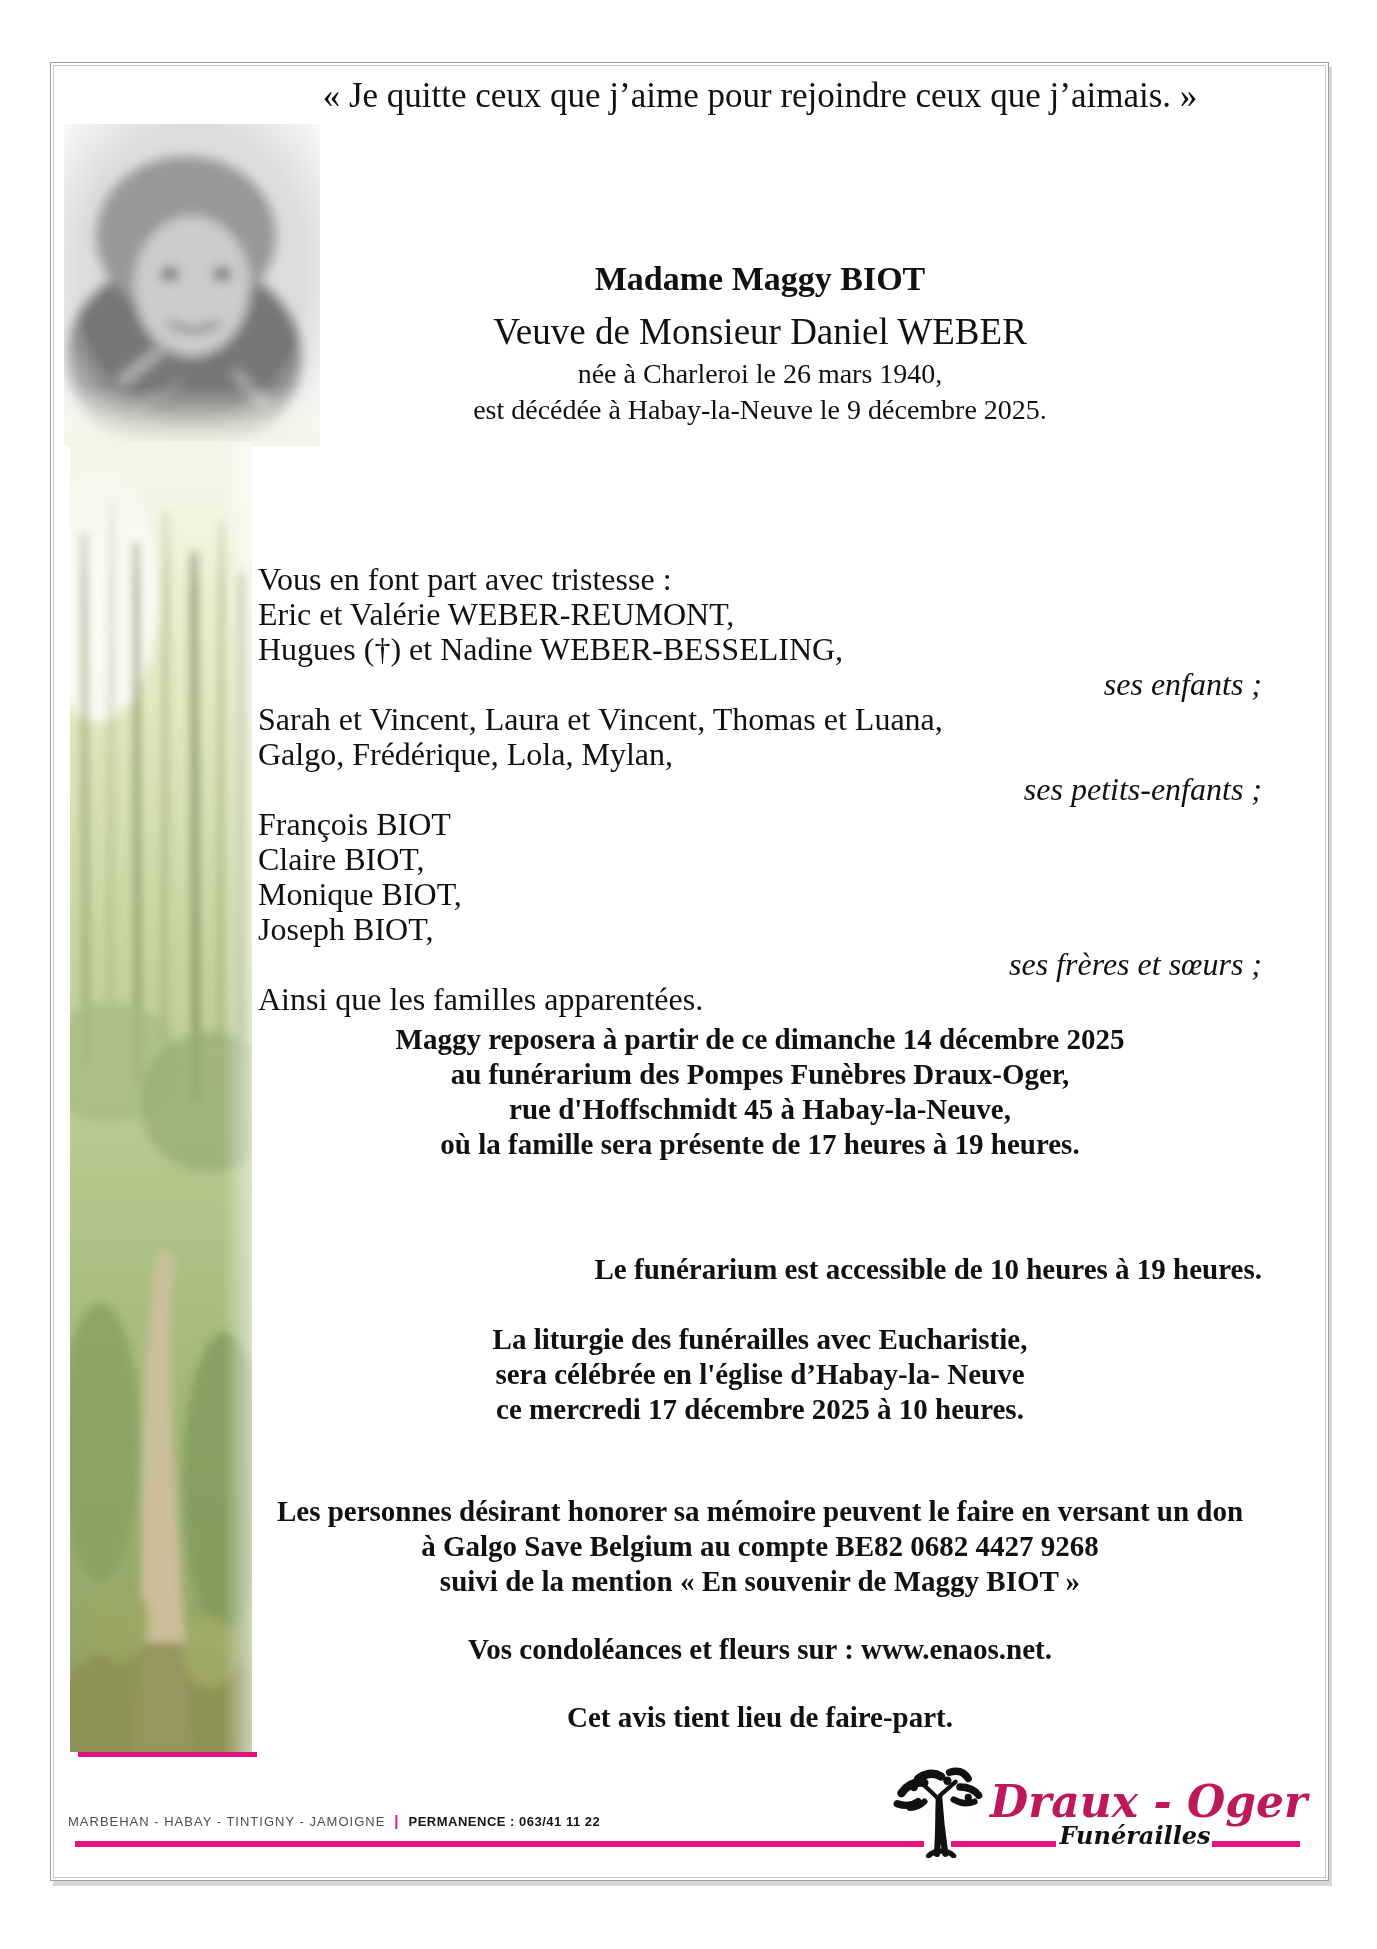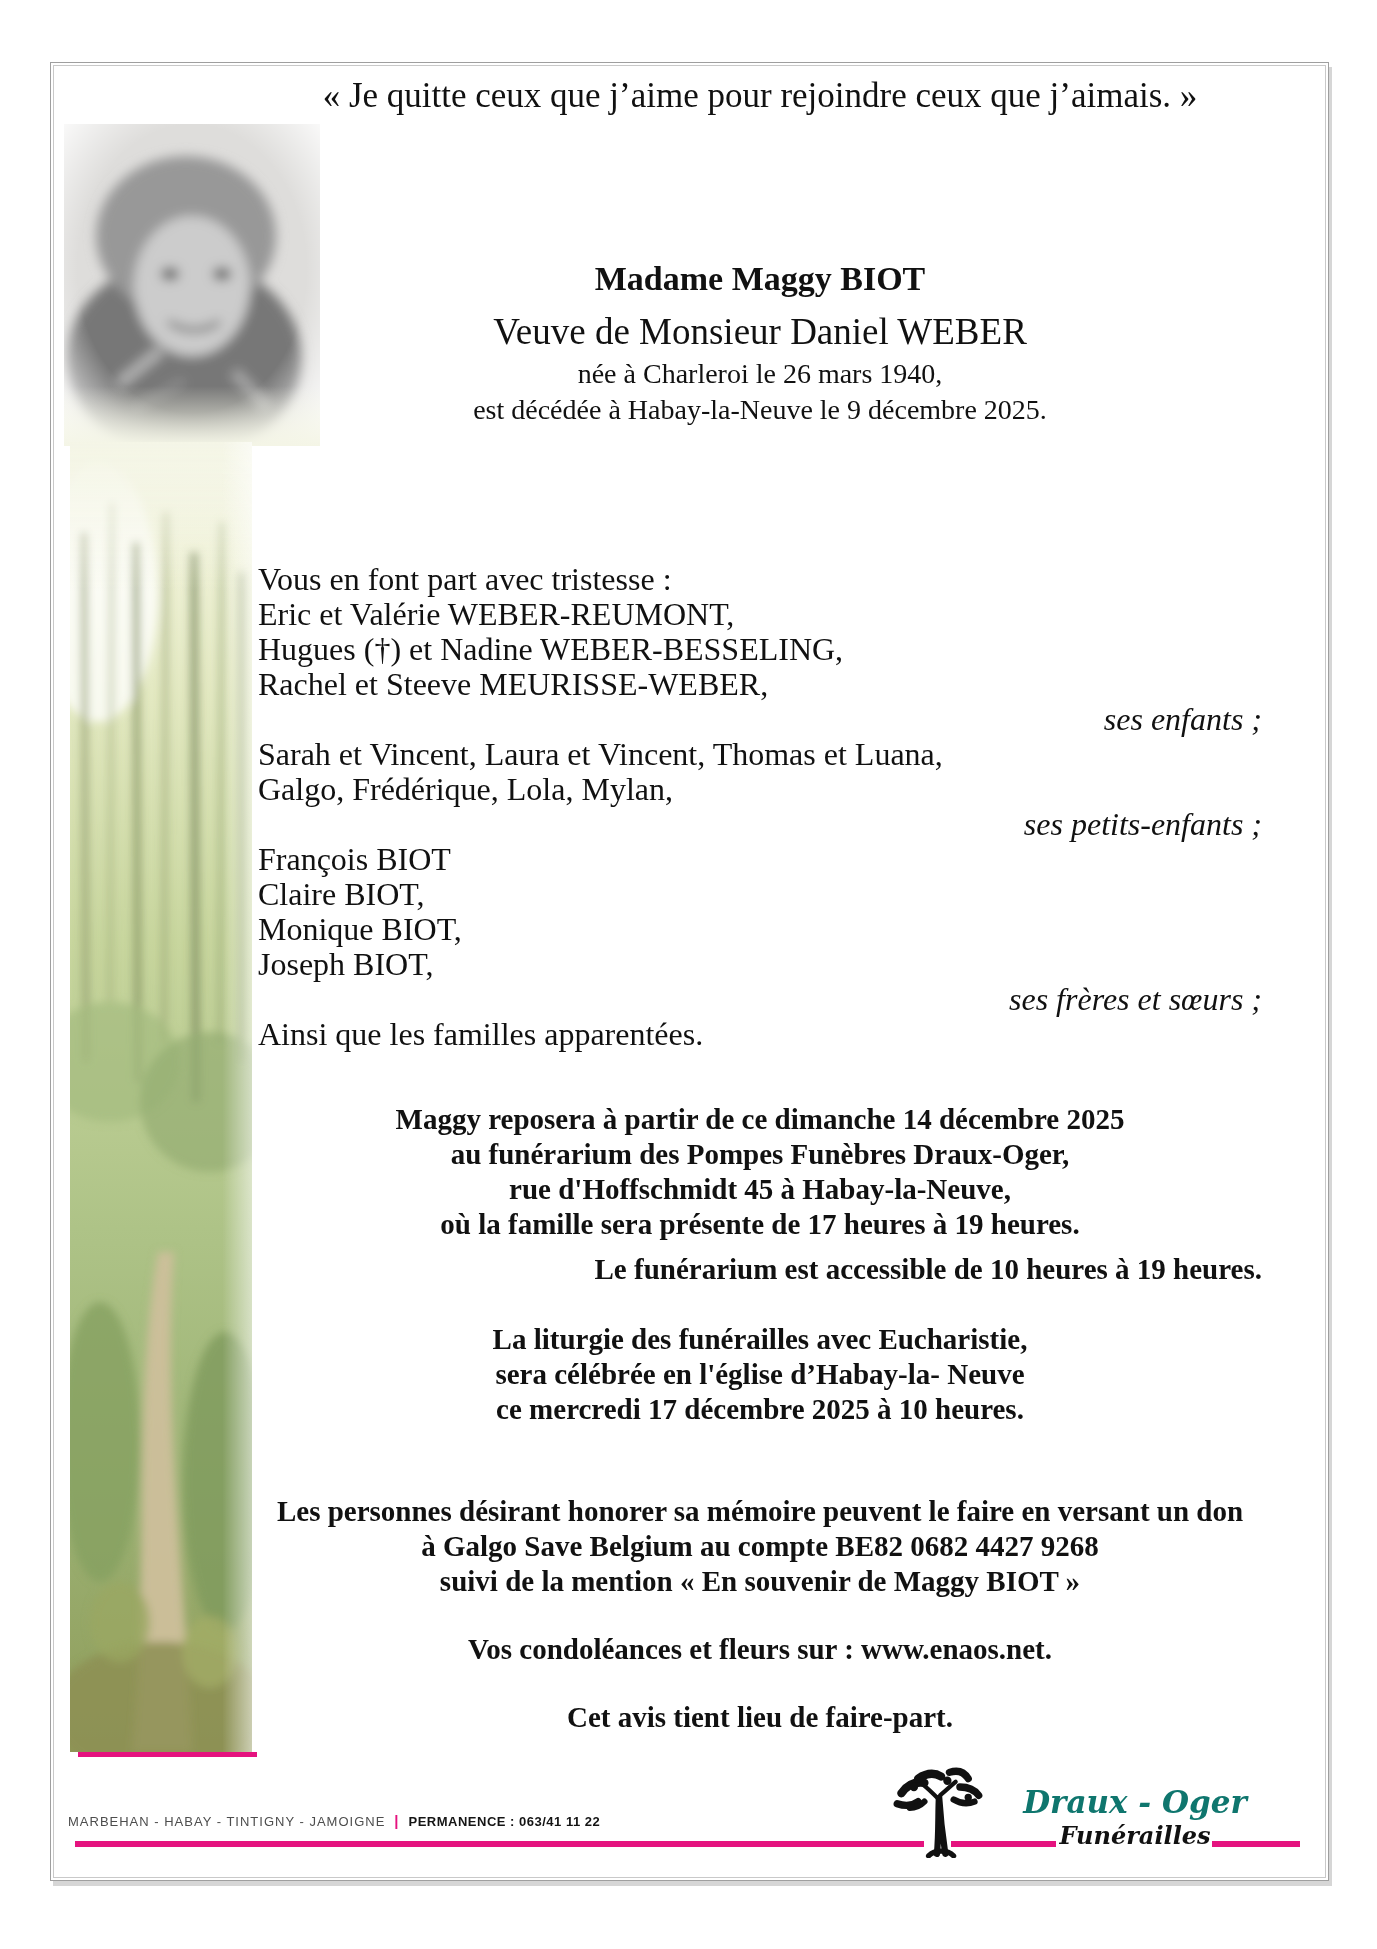--- a/index.html
+++ b/index.html
@@ -20,22 +20,22 @@
   .rlabel{text-align:right;font-style:italic;}
   .cblock{left:258px;width:1004px;text-align:center;font-weight:bold;font-size:29px;line-height:35px;}
   .cblock div{white-space:nowrap;}
   .footer-left{left:68px;top:1812px;font-family:"Liberation Sans", sans-serif;font-size:13px;
                color:#4d4d4d;letter-spacing:1px;white-space:nowrap;}
   .footer-left .sep{color:#e5137f;font-weight:bold;margin:0 9px;font-size:15px;}
   .footer-left .perm{color:#141414;font-weight:bold;letter-spacing:0.5px;}
   .pinkline{background:#e5137f;height:6px;top:1841px;}
   .strip-underline{position:absolute;left:78px;top:1752px;width:179px;height:5px;background:#e5137f;}
   .brandwrap{left:990px;top:1782px;width:290px;text-align:center;}
-  .brand{font-family:"DejaVu Serif", serif;font-style:italic;font-weight:bold;font-size:31px;
-         line-height:40px;color:#0f766e;white-space:nowrap;}
+  .brand{font-family:"DejaVu Serif", serif;font-style:italic;font-weight:bold;font-size:44px;
+         line-height:40px;color:#be185d;white-space:nowrap;}
   .brandsub{font-family:"DejaVu Serif", serif;font-style:italic;font-weight:bold;font-size:24px;
             line-height:28px;color:#111;white-space:nowrap;}
 </style>
 </head>
 <body>
 
 <div class="page">
   <div class="frame"></div>
 
   <div class="abs quote nowrap">« Je quitte ceux que j’aime pour rejoindre ceux que j’aimais. »</div>
@@ -121,34 +121,33 @@
     <div class="t-name nowrap">Madame Maggy BIOT</div>
     <div class="t-sub nowrap">Veuve de Monsieur Daniel WEBER</div>
     <div class="t-small nowrap">née à Charleroi le 26 mars 1940,</div>
     <div class="t-small nowrap">est décédée à Habay-la-Neuve le 9 décembre 2025.</div>
   </div>
 
   <div class="abs famblock">
     <div>Vous en font part avec tristesse :</div>
     <div>Eric et Valérie WEBER-REUMONT,</div>
     <div>Hugues (†) et Nadine WEBER-BESSELING,</div>
-    <div>Rachel et Steeve MEURISSE-WEBER,</div>
     <div class="rlabel">ses enfants ;</div>
     <div>Sarah et Vincent, Laura et Vincent, Thomas et Luana,</div>
     <div>Galgo, Frédérique, Lola, Mylan,</div>
     <div class="rlabel">ses petits-enfants ;</div>
     <div>François BIOT</div>
     <div>Claire BIOT,</div>
     <div>Monique BIOT,</div>
     <div>Joseph BIOT,</div>
     <div class="rlabel">ses frères et sœurs ;</div>
     <div>Ainsi que les familles apparentées.</div>
   </div>
 
-  <div class="abs cblock" style="top:1102px;">
+  <div class="abs cblock" style="top:1022px;">
     <div>Maggy reposera à partir de ce dimanche 14 décembre 2025</div>
     <div>au funérarium des Pompes Funèbres Draux-Oger,</div>
     <div>rue d'Hoffschmidt 45 à Habay-la-Neuve,</div>
     <div>où la famille sera présente de 17 heures à 19 heures.</div>
   </div>
 
   <div class="abs cblock" style="top:1252px;text-align:right;">
     <div>Le funérarium est accessible de 10 heures à 19 heures.</div>
   </div>
 

